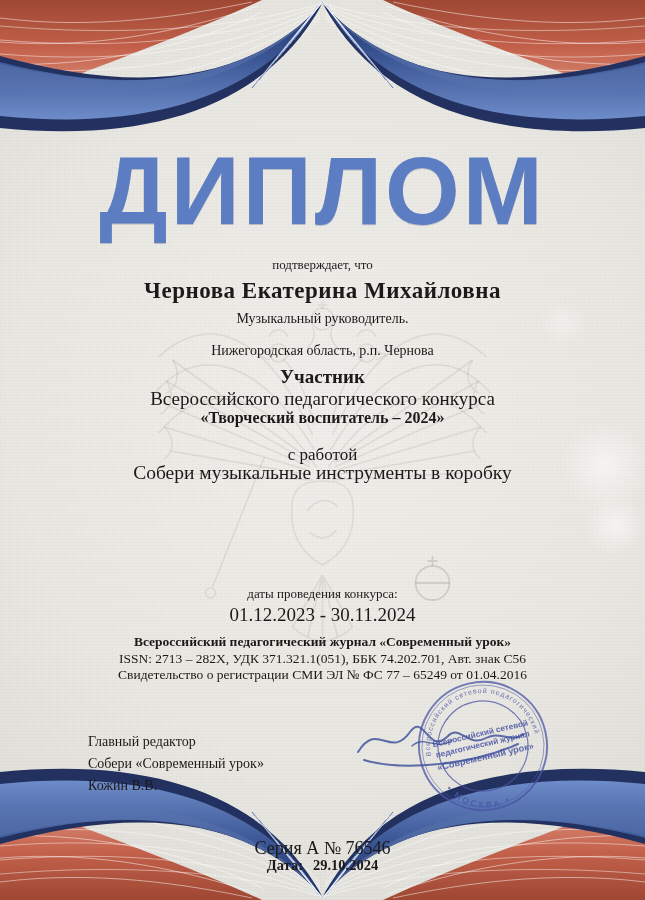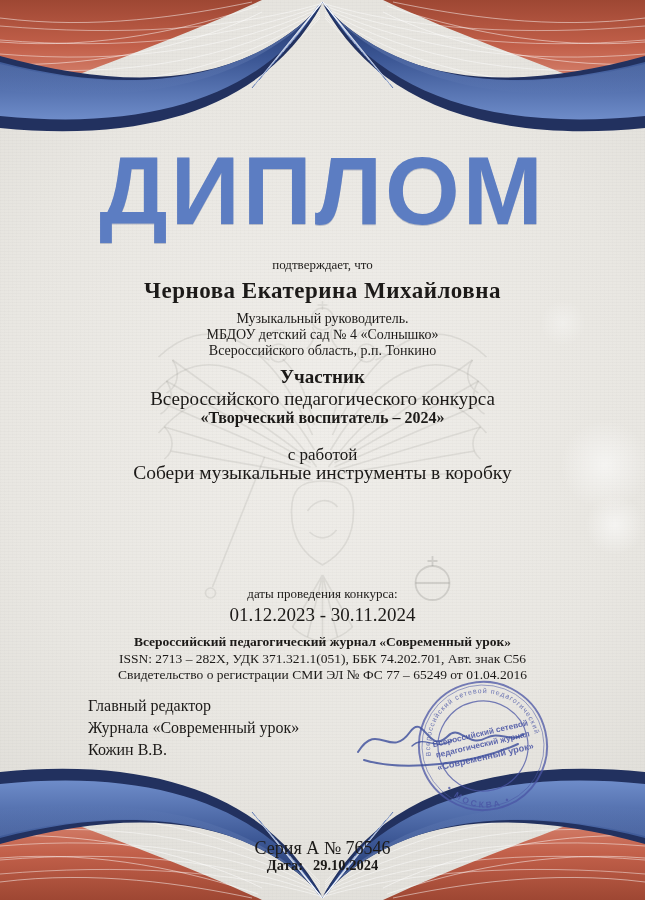--- a/index.html
+++ b/index.html
@@ -46,22 +46,22 @@
   .t-type  { top:388px; font-size:19px; }
   .t-cname { top:409px; font-size:16px; font-weight:700; }
   .t-with  { top:445px; font-size:17px; }
   .t-work  { top:462px; font-size:19.5px; }
   .t-dlab  { top:586px; font-size:13px; }
   .t-dval  { top:604px; font-size:19px; }
   .t-journ { top:634px; font-size:13.5px; font-weight:700; }
   .t-issn  { top:651px; font-size:13.5px; }
   .t-reg   { top:667px; font-size:13.5px; }
 
-  .editor-block { position:absolute; left:88px; top:695px; z-index:4;
-    font-size:16px; line-height:22px; color:#1c1a18; text-align:left; }
+  .editor-block { position:absolute; left:88px; top:731px; z-index:4;
+    font-size:14px; line-height:22px; color:#1c1a18; text-align:left; }
 
   .stamp-wrap { position:absolute; left:405px; top:668px; width:156px; height:156px;
     z-index:5; transform:rotate(-13deg); opacity:.88; pointer-events:none; }
   .signature { position:absolute; left:352px; top:712px; width:180px; height:70px;
     z-index:6; pointer-events:none; }
 
   .t-series { top:838px; font-size:18px; z-index:6; }
   .t-date   { top:857px; font-size:14.5px; z-index:6;font-weight:bold; }
   .t-date .gap { display:inline-block; width:10px; }
 </style>
@@ -199,36 +199,35 @@
       <circle cx="290" cy="298" r="17"></circle>
       <path d="M273,298 h34 M290,281 v-10 M285,276 h10"></path>
     </g>
   </svg>
 
   <div class="content">
     <div class="line t-title">ДИПЛОМ</div>
     <div class="line t-intro">подтверждает, что</div>
     <div class="line t-name">Чернова Екатерина Михайловна</div>
     <div class="line t-pos">Музыкальный руководитель.</div>
-    <div class="line t-org">МБДОУ детский сад № 4 «Солнышко»</div>
-    <div class="line t-loc">Всероссийского область, р.п. Тонкино</div>
+    <div class="line t-loc">Нижегородская область, р.п. Чернова</div>
     <div class="line t-type">Всероссийского педагогического конкурса</div>
     <div class="line t-status">Участник</div>
     <div class="line t-cname">«Творческий воспитатель – 2024»</div>
     <div class="line t-with">с работой</div>
     <div class="line t-work">Собери музыкальные инструменты в коробку</div>
     <div class="line t-dlab">даты проведения конкурса:</div>
     <div class="line t-dval">01.12.2023 - 30.11.2024</div>
     <div class="line t-journ">Всероссийский педагогический журнал «Современный урок»</div>
     <div class="line t-issn">ISSN: 2713 – 282X, УДК 371.321.1(051), ББК 74.202.701, Авт. знак С56</div>
     <div class="line t-reg">Свидетельство о регистрации СМИ ЭЛ № ФС 77 – 65249 от 01.04.2016</div>
 
     <div class="editor-block">
       <div>Главный редактор</div>
-      <div>Журнала «Современный урок»</div>
+      <div>Собери «Современный урок»</div>
       <div>Кожин В.В.</div>
     </div>
 
     <div class="line t-series">Серия А № 76546</div>
     <div class="line t-date">
       <span>Дата:</span><span class="gap"></span><span>29.10.2024</span>
     </div>
   </div>
 
   <svg class="stamp-wrap" viewBox="0 0 156 156">

